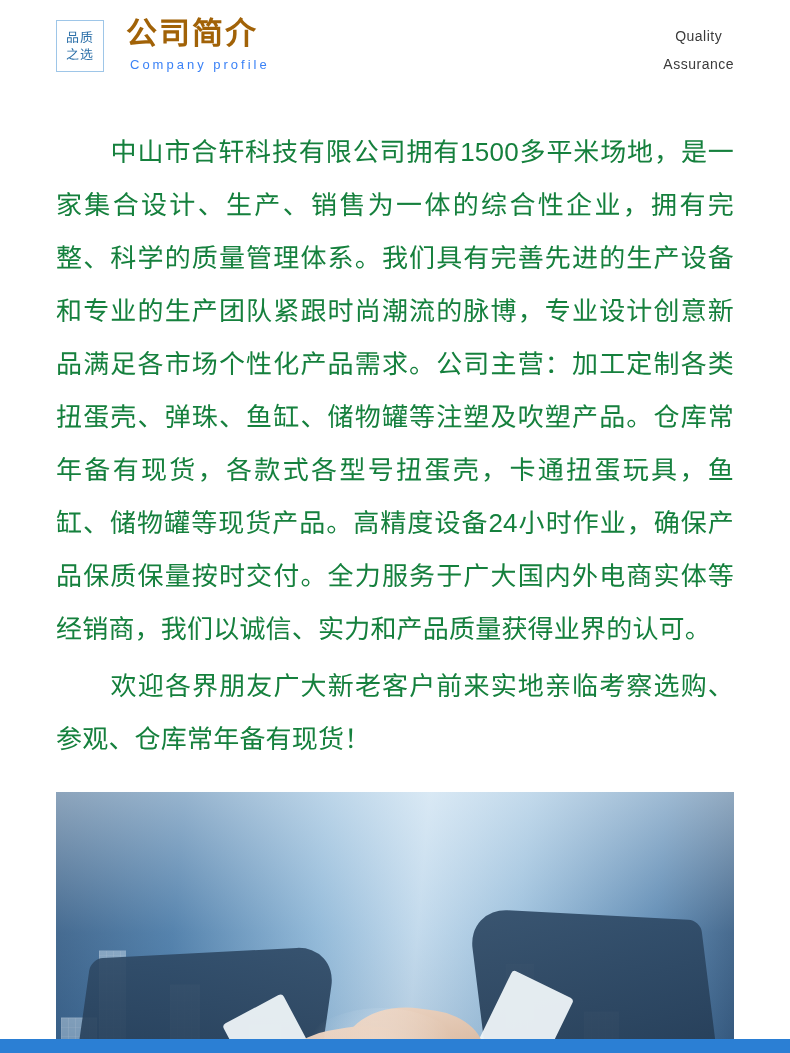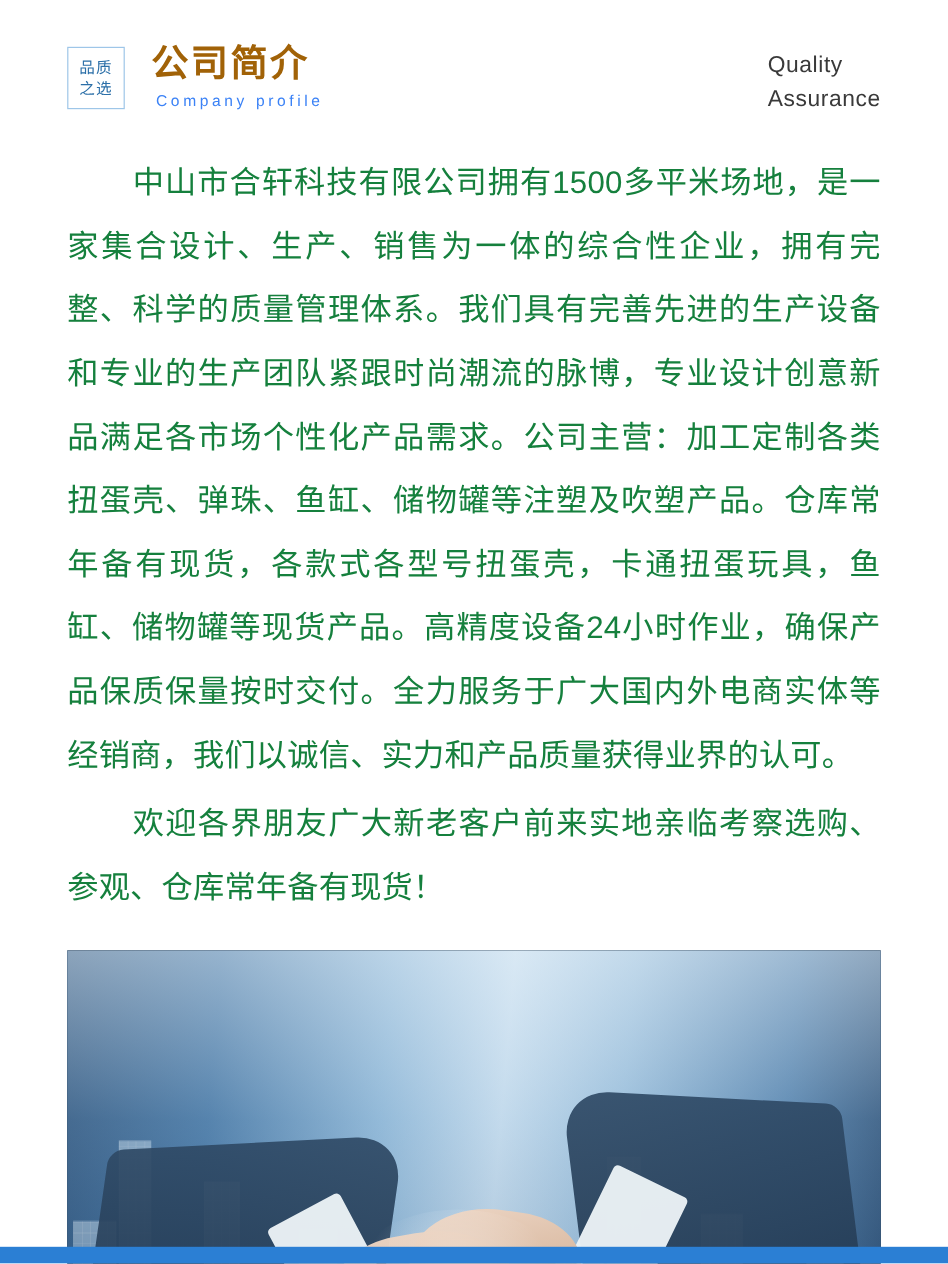--- a/index.html
+++ b/index.html
@@ -20,21 +20,21 @@
     width: 790px;
     height: 1053px;
     position: relative;
     box-sizing: border-box;
   }
 
   
   .header {
     position: relative;
     height: 112px;
-    padding: 35px 56px 0 56px;
+    padding: 16px 56px 0 56px;
     box-sizing: border-box;
     display: flex;
     align-items: flex-start;
   }
   .badge {
     width: 48px;
     height: 52px;
     border: 1px solid #9ec6e8;
     box-sizing: border-box;
     display: flex;
@@ -67,22 +67,22 @@
     font-size: 13px;
     color: #3b82f6;
     letter-spacing: 3px;
     line-height: 20px;
     margin: 3px 0 0 4px;
     white-space: nowrap;
   }
 
   .header-right {
     margin-left: auto;
-    text-align: left;
-    font-size: 19px;
+    text-align: center;
+    font-size: 14px;
     line-height: 28px;
     color: #3a3a3a;
     letter-spacing: 0.5px;
     padding-top: 6px;
   }
   .header-right span { display: block; }
 
   
   .content {
     padding: 14px 56px 0 56px;

